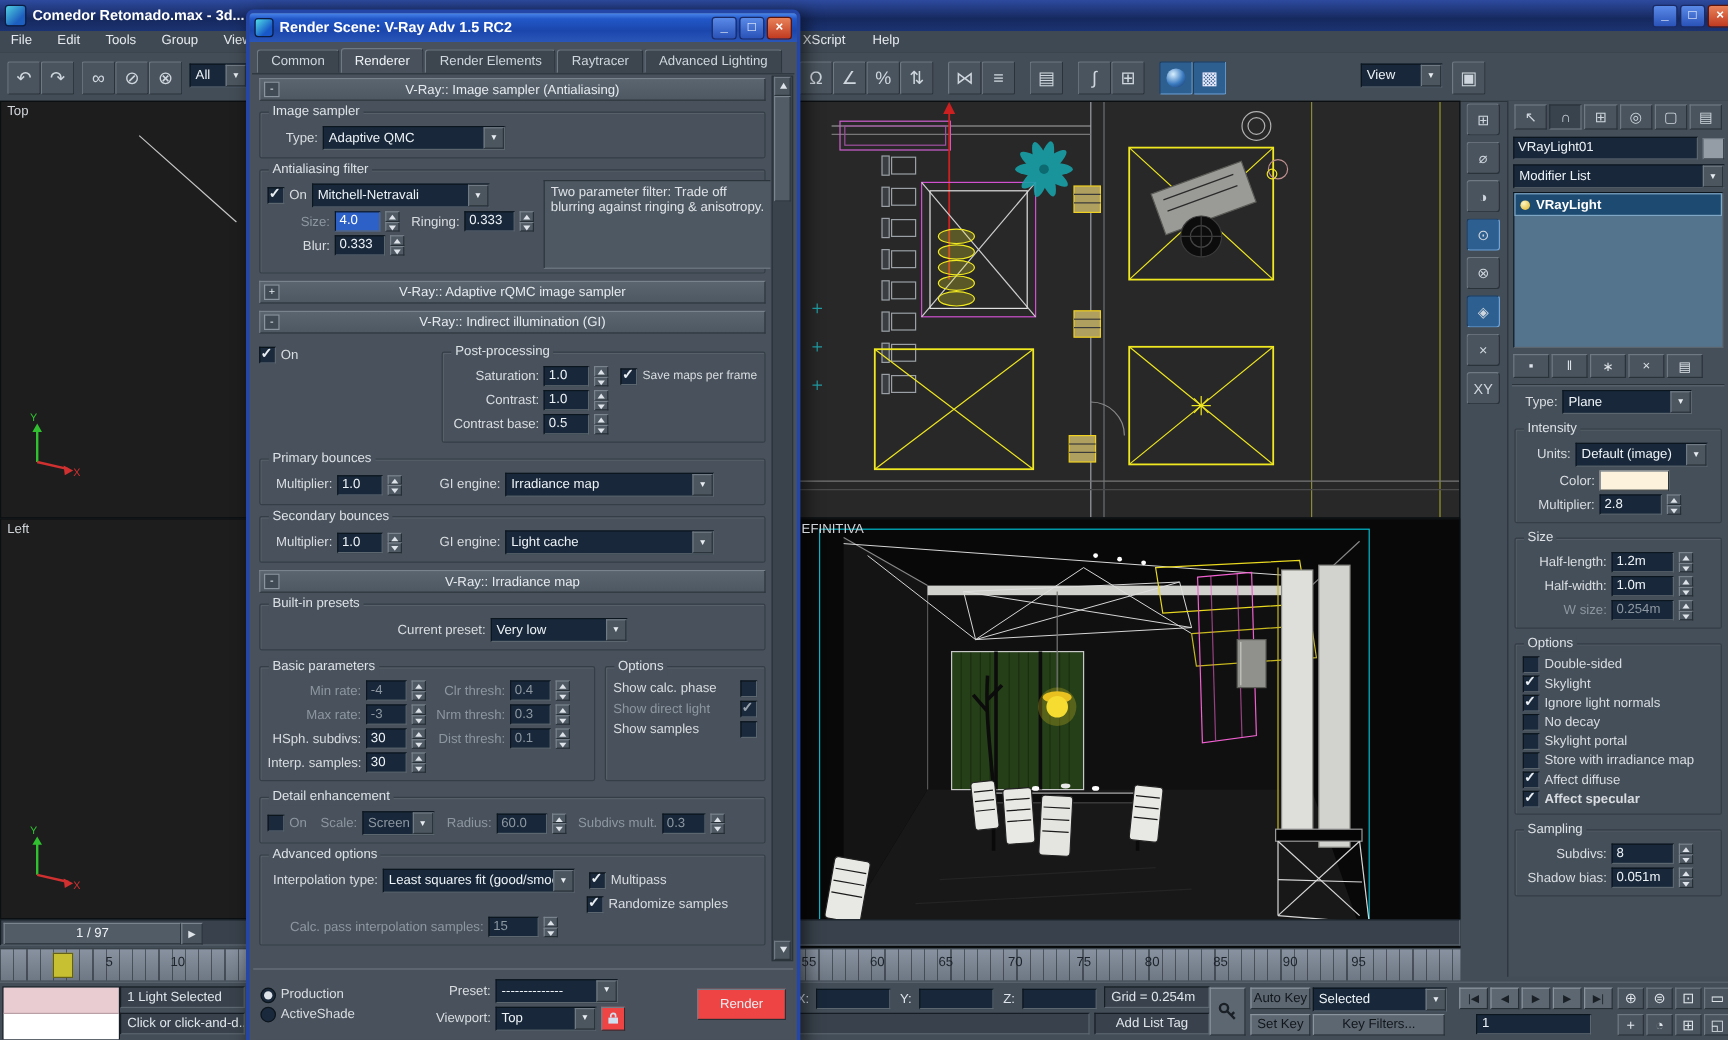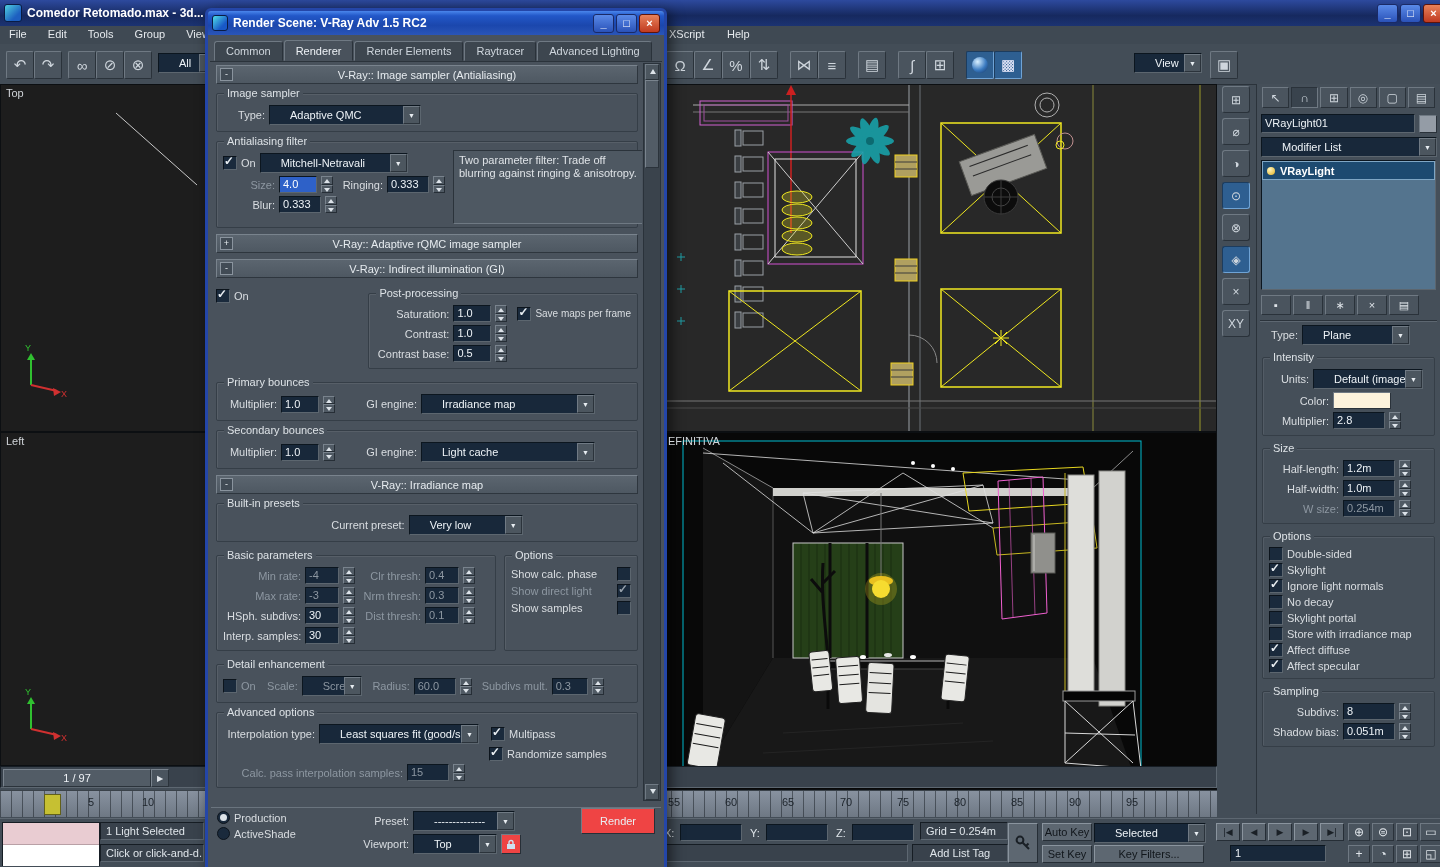--- a/index.html
+++ b/index.html
@@ -30,21 +30,21 @@
   .lbl.r{text-align:right;display:inline-block;}
   .lbl.dim,.num.dim .v,.num.dim{color:#8d97a1;}
   .num{background:#18283a;border:1px solid;border-color:#0c161f #5c666f #5c666f #0c161f;color:#eef3f7;
     height:15px;line-height:15px;padding:0 3px;display:inline-block;overflow:hidden;white-space:nowrap;flex:none;}
   .num.selected{background:#2e61c8;color:#fff;}
   .spin{display:inline-flex;flex-direction:column;width:12px;height:17px;flex:none;}
   .spin i{flex:1;background:#505a64;border:1px solid;border-color:#79838d #262e36 #262e36 #79838d;position:relative;}
   .spin i.up::after{content:"";position:absolute;left:2px;top:2px;border:3px solid transparent;border-bottom:4px solid #dde3e9;border-top:none;}
   .spin i.dn::after{content:"";position:absolute;left:2px;top:2px;border:3px solid transparent;border-top:4px solid #dde3e9;border-bottom:none;}
   .dd{display:inline-flex;height:18px;background:#18283a;border:1px solid;border-color:#0c161f #5c666f #5c666f #0c161f;align-items:center;flex:none;}
-  .dd .t{flex:1;padding:0 20px;color:#eef3f7;white-space:nowrap;overflow:hidden;}
+  .dd .t{flex:1;padding:0 4px;color:#eef3f7;white-space:nowrap;overflow:hidden;}
   .dd.dim .t{color:#8d97a1;}
   .dd .b{width:15px;height:16px;background:#4c565f;border:1px solid;border-color:#707a84 #2b333b #2b333b #707a84;display:grid;place-items:center;flex:none;}
   .dd .b::after{content:"▼";font-size:7px;color:#e8edf1;}
   .cb{width:12px;height:12px;background:#1a2a3c;border:1px solid;border-color:#0c141c #5c666f #5c666f #0c141c;flex:none;position:relative;}
   .cb.on::before{content:"✓";position:absolute;left:0;top:-3px;font-size:12px;font-weight:bold;color:#e9eef2;}
   .cb.dim.on::before{color:#98a2ac;}
   .rad{width:11px;height:11px;border-radius:50%;background:#1a2a3c;border:1px solid #0c141c;position:relative;flex:none;}
   .rad.on::before{content:"";position:absolute;inset:2px;border-radius:50%;background:#dde3e8;}
   .pbtn{background:#ef4444;border:1px solid;border-color:#737d87 #272f37 #272f37 #737d87;color:#e9eef2;
     display:inline-grid;place-items:center;}
@@ -66,21 +66,21 @@
     color:#e6ebef;font-size:9px;line-height:10px;text-align:center;}
   .descbox{width:186px;height:66px;background:#4e5862;border:1px solid;border-color:#2b333b #6f7983 #6f7983 #2b333b;
     color:#dfe3e7;padding:3px 5px;font-size:11px;line-height:13px;flex:none;}
   .sbar{position:absolute;right:3px;top:52px;bottom:68px;width:16px;background:#3a434c;border:1px solid #2a323a;}
   .sbar .ar{position:absolute;left:1px;right:1px;height:14px;background:#4c565f;border:1px solid;border-color:#707a84 #2b333b #2b333b #707a84;}
   .sbar .ar.up{top:0;} .sbar .ar.dn{bottom:0;}
   .sbar .ar.up::after,.sbar .ar.dn::after{content:"";position:absolute;left:4px;top:4px;border:3px solid transparent;}
   .sbar .ar.up::after{border-bottom:5px solid #dde3e9;border-top:none;}
   .sbar .ar.dn::after{border-top:5px solid #dde3e9;border-bottom:none;}
   .sbar .th{position:absolute;left:1px;right:1px;top:16px;height:86px;background:#525c66;border:1px solid;border-color:#7a848e #2b333b #2b333b #7a848e;}
-  .dfooter{position:absolute;left:3px;right:3px;bottom:3px;height:58px;border-top:1px solid #6a747e;display:flex;align-items:flex-start;background:#49525c;padding:0 6px;}
+  .dfooter{position:absolute;left:3px;right:3px;bottom:3px;height:58px;border-top:1px solid #6a747e;display:flex;align-items:center;background:#49525c;padding:0 6px;}
   
   .vp{position:absolute;background:#1d1d1d;border:1px solid #0c0f12;}
   .vplabel{position:absolute;left:5px;top:2px;color:#d0d4d8;font-size:11px;z-index:2;}
   
   .vstrip{position:absolute;left:1220px;top:86px;width:32px;display:flex;flex-direction:column;gap:5px;align-items:center;}
   .vsb{width:26px;height:25px;display:grid;place-items:center;font-size:12px;color:#cfd6dd;background:#4a545e;
     border:1px solid;border-color:#6f7983 #2a323a #2a323a #6f7983;border-radius:3px;}
   .vsb.active{background:#2e5f91;border-color:#1c3c5e #6fa3d5 #6fa3d5 #1c3c5e;}
   .cmd{position:absolute;left:1256px;top:84px;width:184px;height:730px;background:#454f59;border-left:1px solid #2b333b;padding:2px 3px;box-sizing:border-box;}
   .cmd .grp>.lg{background:#454f59;}
@@ -538,21 +538,21 @@
           <span class="lbl">Skylight portal</span>
         </div>
       <div class="row" style="margin:2px 0;">
           <span class="cb"></span>
           <span class="lbl">Store with irradiance map</span>
         </div>
       <div class="row" style="margin:2px 0;">
           <span class="cb on"></span>
           <span class="lbl">Affect diffuse</span>
         </div>
-      <div class="row" style="margin:2px 0;">
+      <div class="row" style="margin:2px 0;font-weight:bold;">
           <span class="cb on"></span>
           <span class="lbl">Affect specular</span>
         </div>
     </div>
     <div class="grp" style="margin:12px 2px 4px;">
       <span class="lg">Sampling</span>
       <div class="row">
         <span class="lbl r" style="width:70px">Subdivs:</span>
         <span class="num" style="width:44px">8</span>
         <span class="spin">

